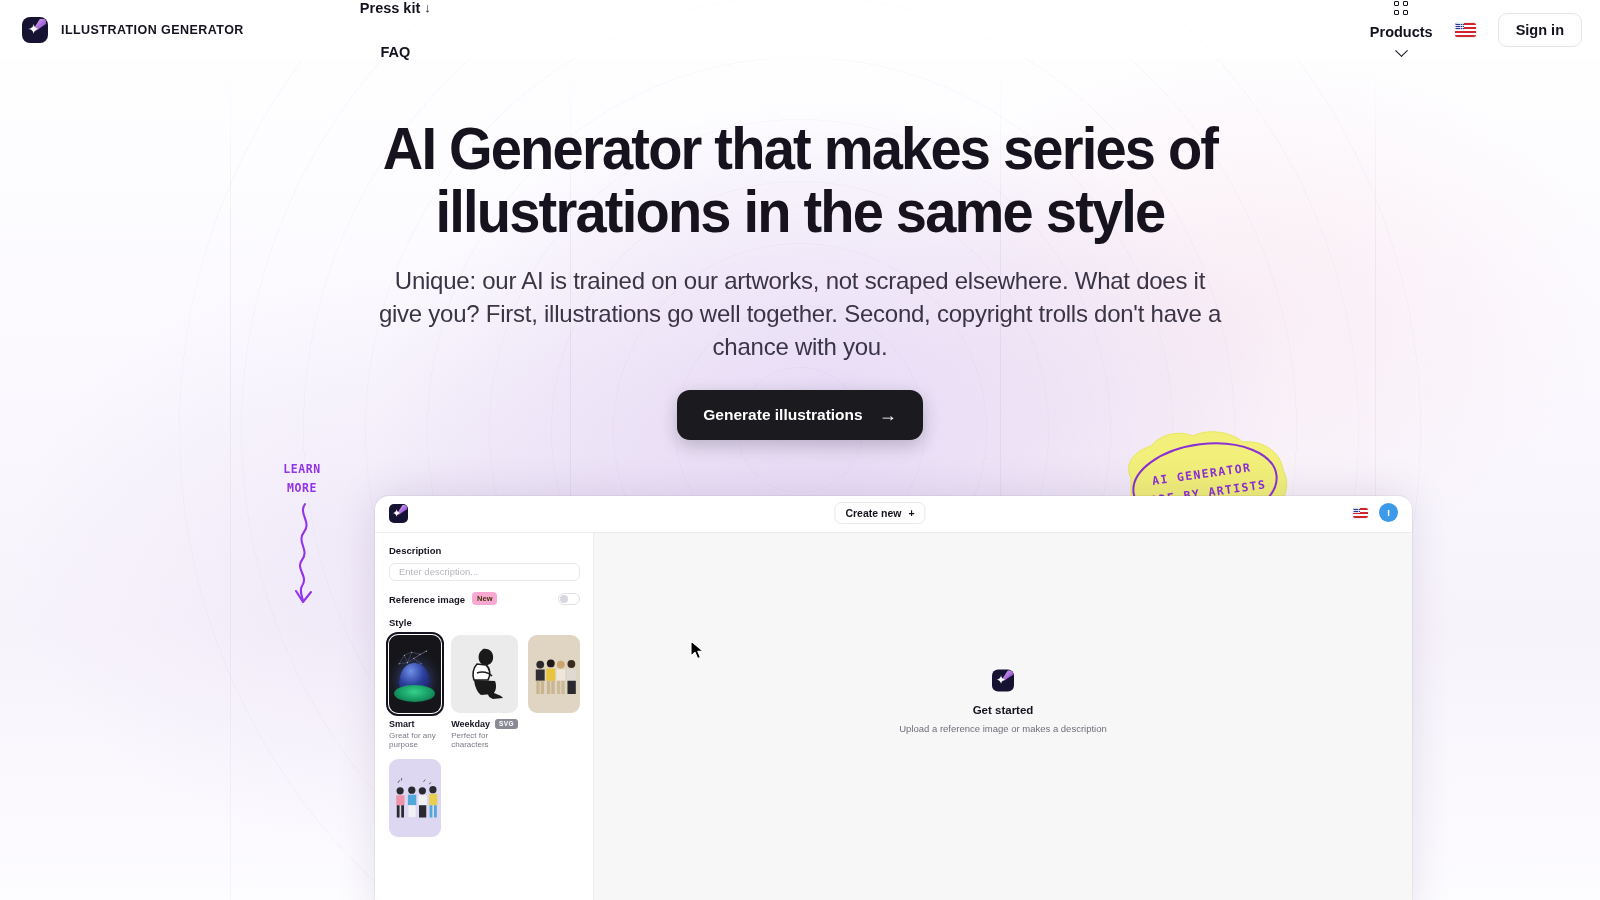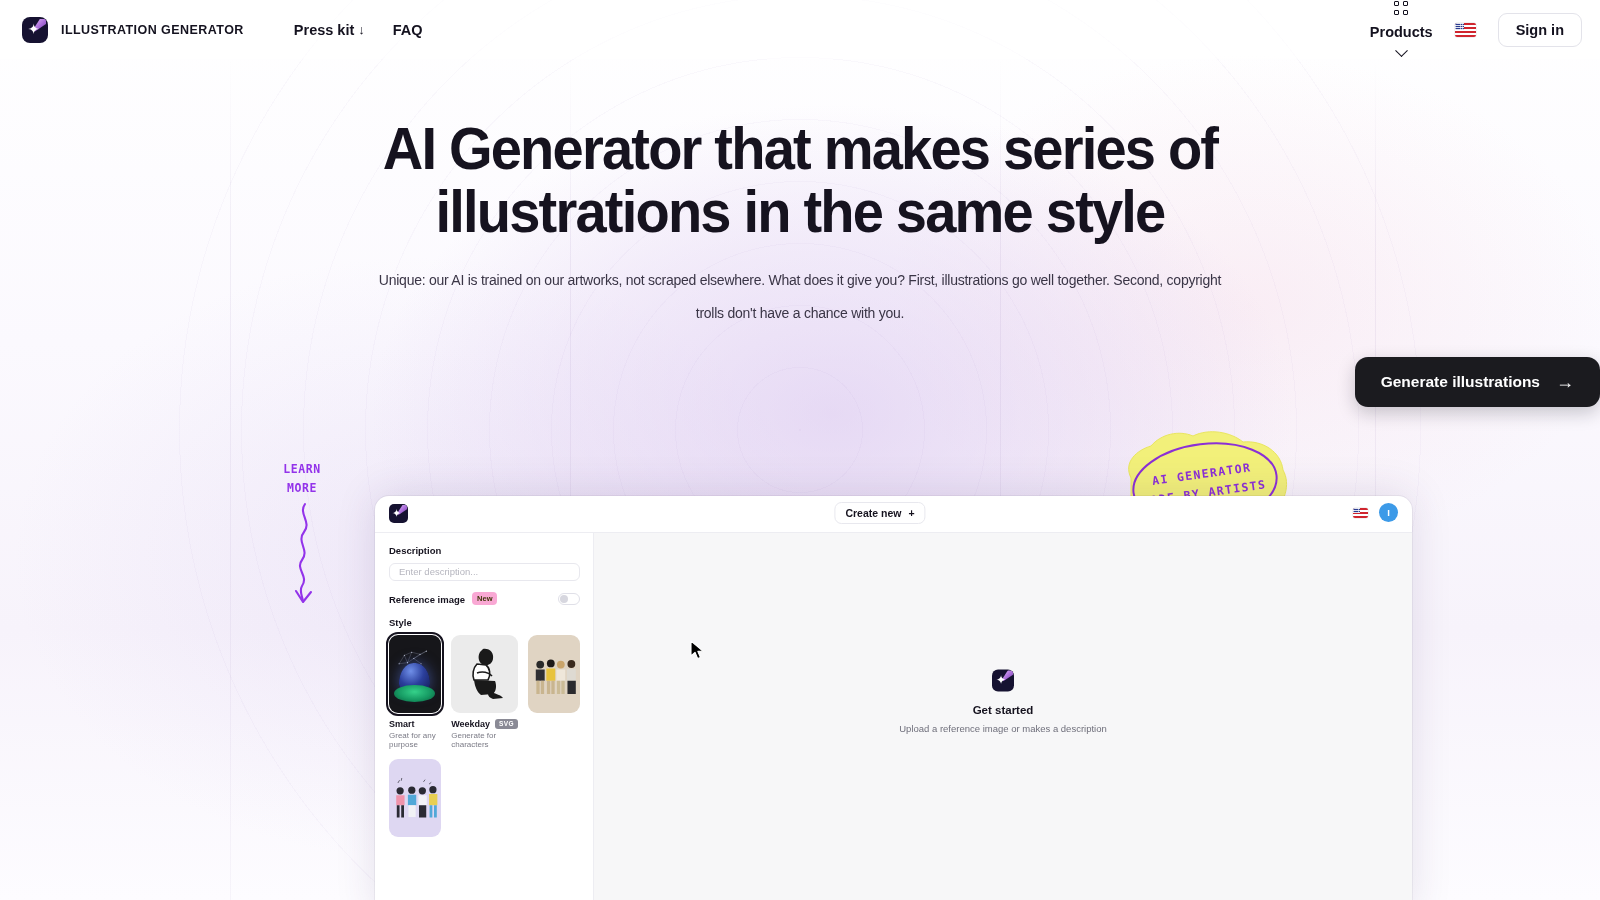--- a/index.html
+++ b/index.html
@@ -60,21 +60,21 @@
   .brand-logo .brush {
     position: absolute; right: 2px; top: 2px; width: 13px; height: 13px;
     background: linear-gradient(135deg,#e4b9ff 0%, #a86ad8 55%, #6e3fa8 100%);
     clip-path: polygon(55% 0%, 100% 0%, 100% 42%, 14% 100%, 0% 86%);
     border-radius: 2px;
   }
   .brand-name {
     font-size: 12.5px; font-weight: 700; letter-spacing: .45px;
     color: #14121f; white-space: nowrap;
   }
-  .nav-left { display: flex; align-items: center; gap: 28px; margin-left: 50px; }
+  .nav-left { display: flex; align-items: center; gap: 28px; margin-left: 116px; flex-direction: column; }
   .nav-link {
     font-size: 14.5px; font-weight: 700; color: #14121f;
     display: flex; align-items: center; gap: 4px; white-space: nowrap;
     cursor: pointer;
   }
   .nav-arrow { font-size: 13px; font-weight: 700; }
   .header-right { margin-left: auto; display: flex; align-items: center; gap: 22px; }
   .products-btn {
     display: flex; align-items: center; gap: 9px;
     font-size: 14.5px; font-weight: 700; color: #14121f; cursor: pointer; flex-direction: column;
@@ -109,24 +109,24 @@
   .hero { position: absolute; left: 0; top: 0; width: 1600px; z-index: 10; text-align: center; }
   .hero-title {
     margin: 118px auto 0; width: 900px;
     font-family: "Liberation Sans", sans-serif;
     font-size: 59px; line-height: 63px; font-weight: 700;
     letter-spacing: -1.9px; color: #16131f;
     transform: scaleX(0.95); transform-origin: center top;
   }
   .hero-sub {
     margin: 20px auto 0; width: 845px;
-    font-size: 14px; line-height: 33px; color: #3a3546; font-weight: 400;
+    font-size: 24px; line-height: 33px; color: #3a3546; font-weight: 400;
     letter-spacing: -0.25px;
   }
-  .cta-wrap { margin-top: 27px; display: flex; justify-content: flex-end; }
+  .cta-wrap { margin-top: 27px; display: flex; justify-content: center; }
   .cta-btn {
     display: inline-flex; align-items: center; gap: 16px;
     background: #1b1b1f; color: #fff; border: none; border-radius: 13px;
     padding: 16px 26px; font-size: 15.5px; font-weight: 700; cursor: pointer;
     box-shadow: 0 6px 18px rgba(20,18,31,.22);
   }
   .cta-arrow { font-size: 18px; line-height: 1; }
 
   
   .learn-more { position: absolute; left: 272px; top: 460px; z-index: 20; }
@@ -434,21 +434,21 @@
                   <path d="M11 33 C12 40 14 45 18 48 L30 47 C33 44 34 39 32 34 Z"></path>
                   <path d="M28 45 C33 47 38 48 40 51 L30 52 C27 51 25 49 25 47 Z"></path>
                   <path d="M14 26 C19 24 26 25 29 29" fill="none" stroke="#1a1a1a" stroke-width="1.5"></path>
                 </g>
               </svg>
             </div>
             <div class="style-name">
               <span>Weekday</span>
               <span class="badge-svg">SVG</span>
             </div>
-            <div class="style-desc">Generate for characters</div>
+            <div class="style-desc">Perfect for characters</div>
           </div>
 
           <div class="style-card">
             <div class="style-thumb th-people">
               <svg viewBox="0 0 94 78" width="100%" height="100%">
                 <g>
                   <circle cx="22" cy="22" r="7" fill="#2a2a2a"></circle>
                   <path d="M14 31 h16 v20 h-16 z" fill="#2f2f33"></path>
                   <path d="M15 51 h6 v24 h-6 z M23 51 h6 v24 h-6 z" fill="#c9b58f"></path>
                   <circle cx="41" cy="20" r="7" fill="#1f1a18"></circle>

